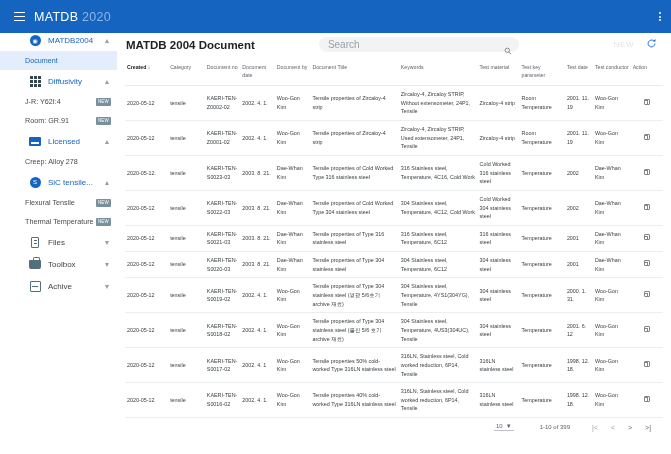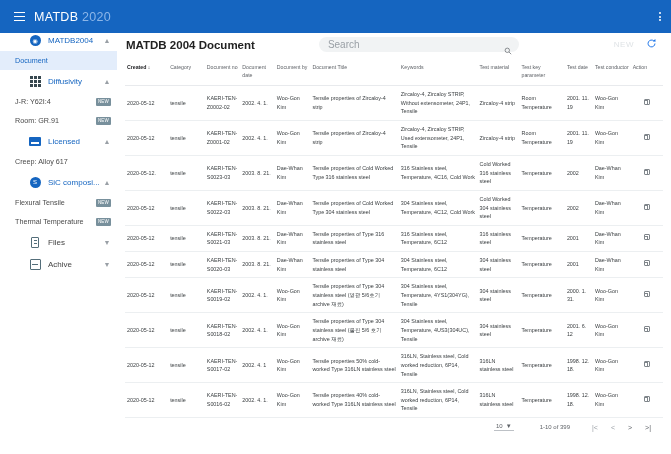--- a/index.html
+++ b/index.html
@@ -115,21 +115,21 @@
     white-space: nowrap; overflow: hidden; text-overflow: ellipsis;
   }
   .nav-group.muted .glabel { color: #444; }
   .chev {
     width: 8px; height: 8px; flex: 0 0 8px;
     color: #9aa0a6; font-size: 7px;
     display: flex; align-items: center; justify-content: center;
   }
   .nav-child {
     display: flex; align-items: center;
-    height: 19px; padding-left: 15px; padding-right: 6px;
+    height: 19px; padding-left: 25px; padding-right: 6px;
     cursor: pointer;
     font-size: 7.2px; color: #4a4a4a;
   }
   .nav-child.selected { background: #e3edfb; }
   .nav-child.selected .clabel { color: #1565c0; }
   .nav-child .clabel {
     flex: 1 1 auto;
     white-space: nowrap; overflow: hidden; text-overflow: ellipsis;
   }
   .badge-new {
@@ -426,47 +426,54 @@
     </div>
 
     <div class="nav-group">
       <span class="gicon">
         <span class="icon-card"></span>
       </span>
       <span class="glabel">Licensed</span>
       <span class="chev">▲</span>
     </div>
     <div class="nav-child">
-      <span class="clabel">Creep: Alloy 617</span>
+      <span class="clabel">Creep: Alloy 278</span>
     </div>
 
     <div class="nav-group">
       <span class="gicon">
         <span class="icon-sq">S</span>
       </span>
-      <span class="glabel">SiC composi...</span>
+      <span class="glabel">SiC tensile...</span>
       <span class="chev">▲</span>
     </div>
     <div class="nav-child">
       <span class="clabel">Flexural Tensile</span>
       <span class="badge-new">NEW</span>
     </div>
     <div class="nav-child">
       <span class="clabel">Thermal Temperature</span>
       <span class="badge-new">NEW</span>
     </div>
 
     <div class="nav-group muted">
       <span class="gicon">
         <span class="icon-file"></span>
       </span>
       <span class="glabel">Files</span>
       <span class="chev">▼</span>
     </div>
 
+    <div class="nav-group muted">
+      <span class="gicon">
+        <span class="icon-tool"></span>
+      </span>
+      <span class="glabel">Toolbox</span>
+      <span class="chev">▼</span>
+    </div>
 
     <div class="nav-group muted">
       <span class="gicon">
         <span class="icon-archive"></span>
       </span>
       <span class="glabel">Achive</span>
       <span class="chev">▼</span>
     </div>
   </div>
 

